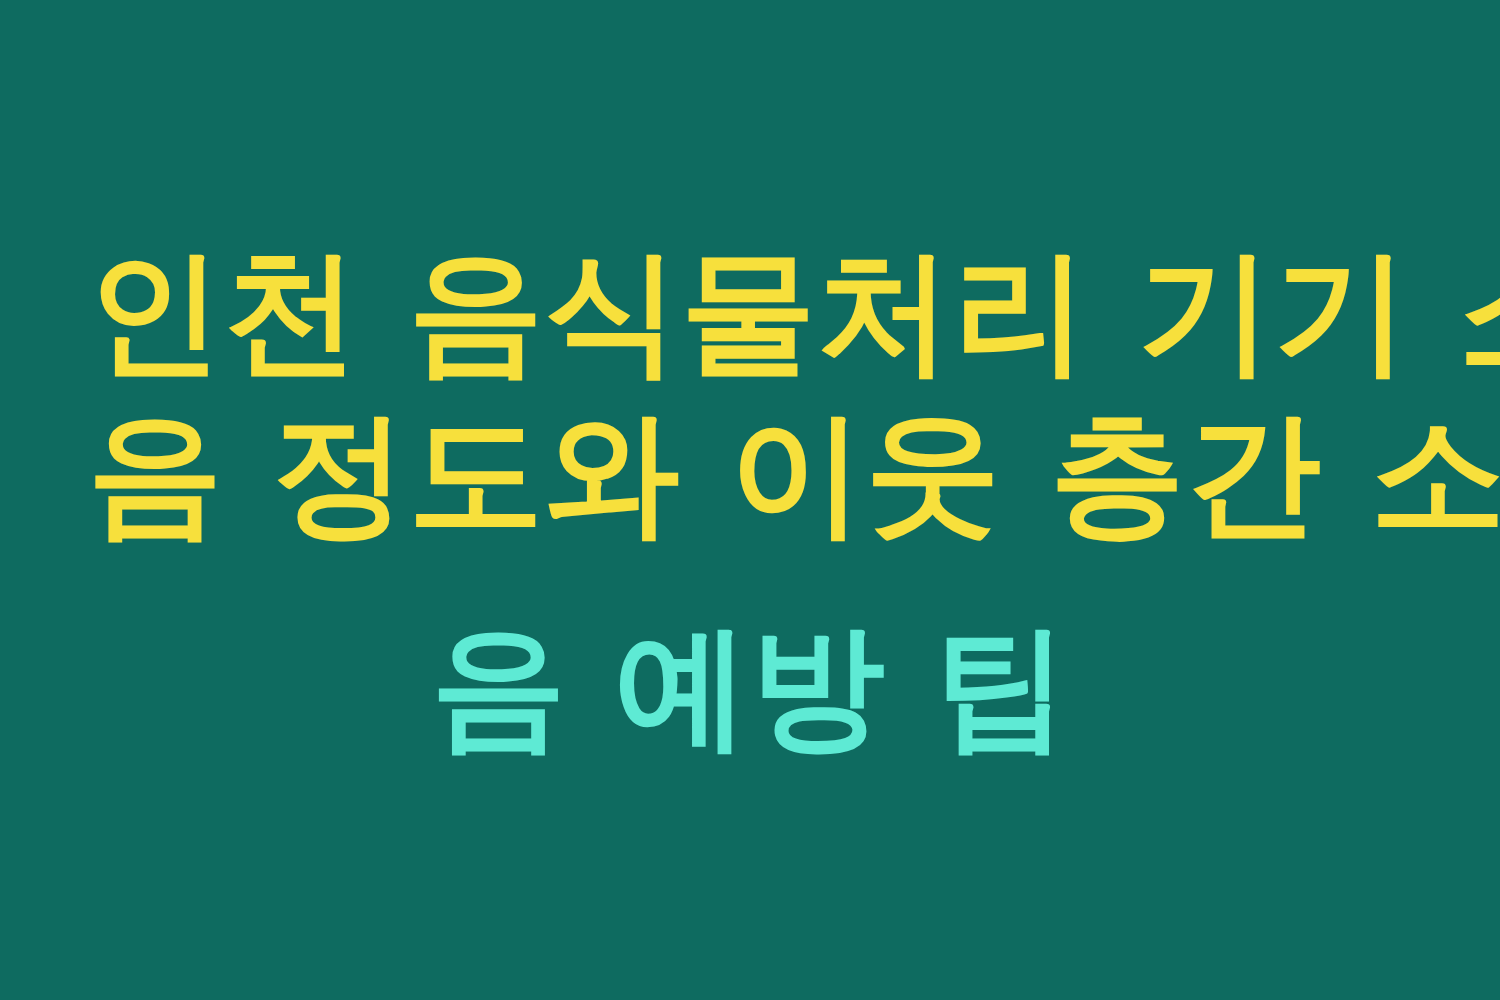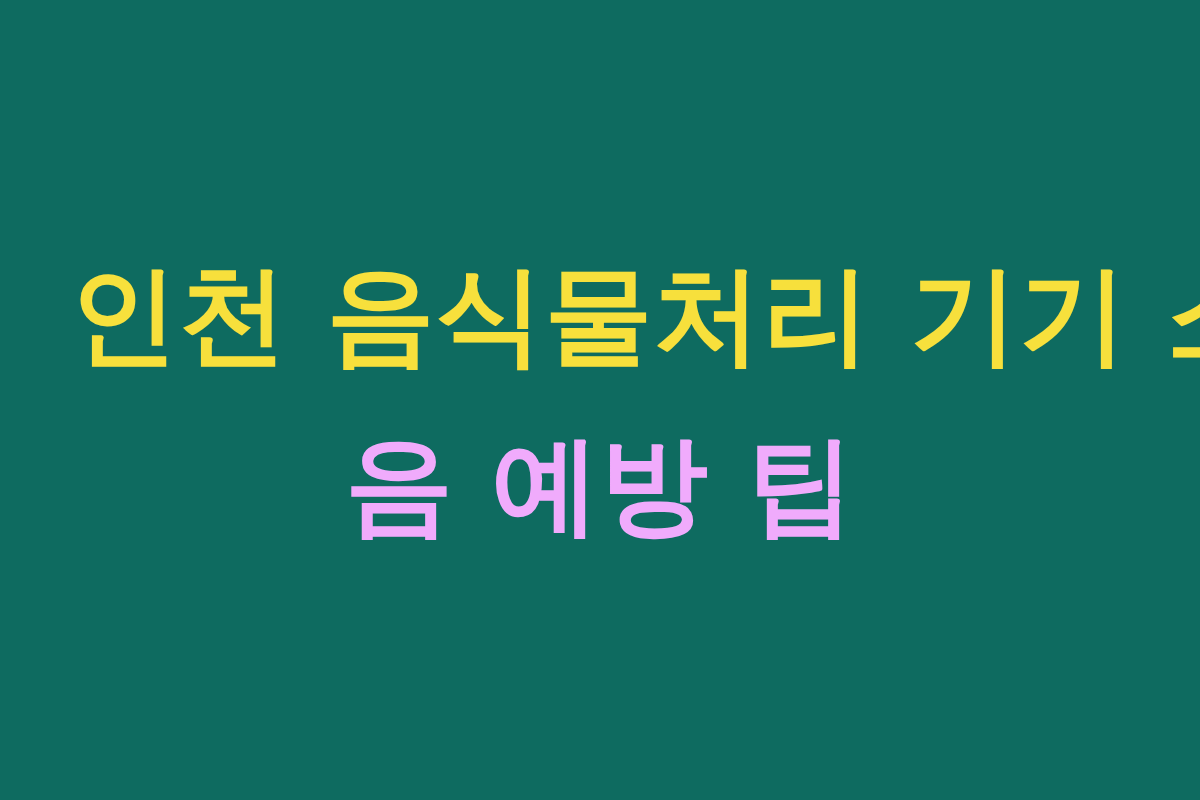--- a/index.html
+++ b/index.html
@@ -51,18 +51,19 @@
 </style>
 </head>
 <body>
 
 <div id="banner" style="background: rgb(14, 107, 96);">
 
   <div id="headline-block">
 
     <span class="headline-line line-1" style="color: rgb(247, 224, 60);">인천 음식물처리 기기 소</span>
 
+    <span class="headline-line line-2" style="color: rgb(247, 224, 60);">음 정도와 이웃 층간 소</span>
 
-    <span class="headline-line line-3" style="color: #f0abfc; margin-top: 40px;">음 예방 팁</span>
+    <span class="headline-line line-3" style="color: #5eead4; margin-top: 40px;">음 예방 팁</span>
 
   </div>
 
 </div>
 
 </body></html>

